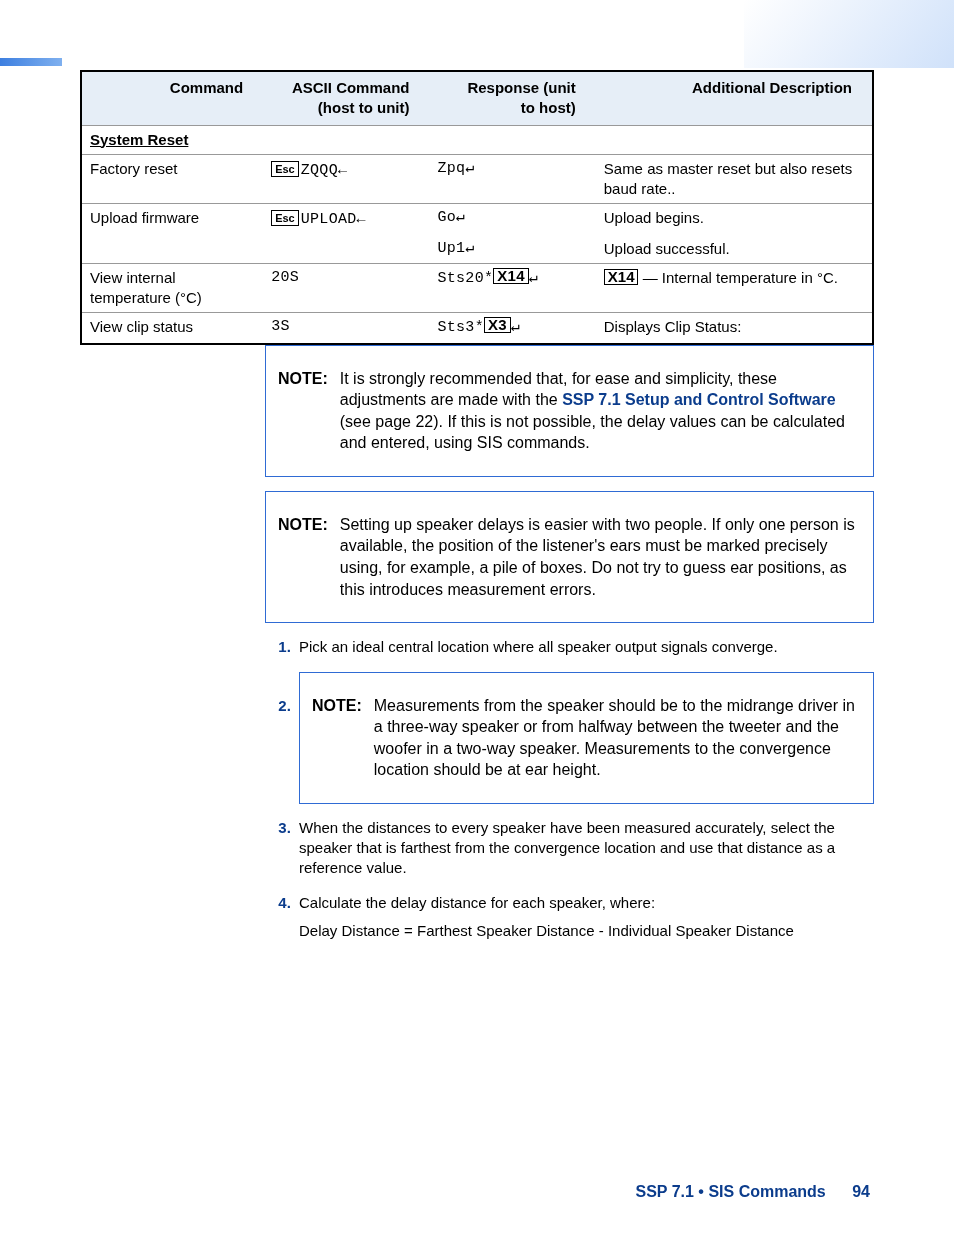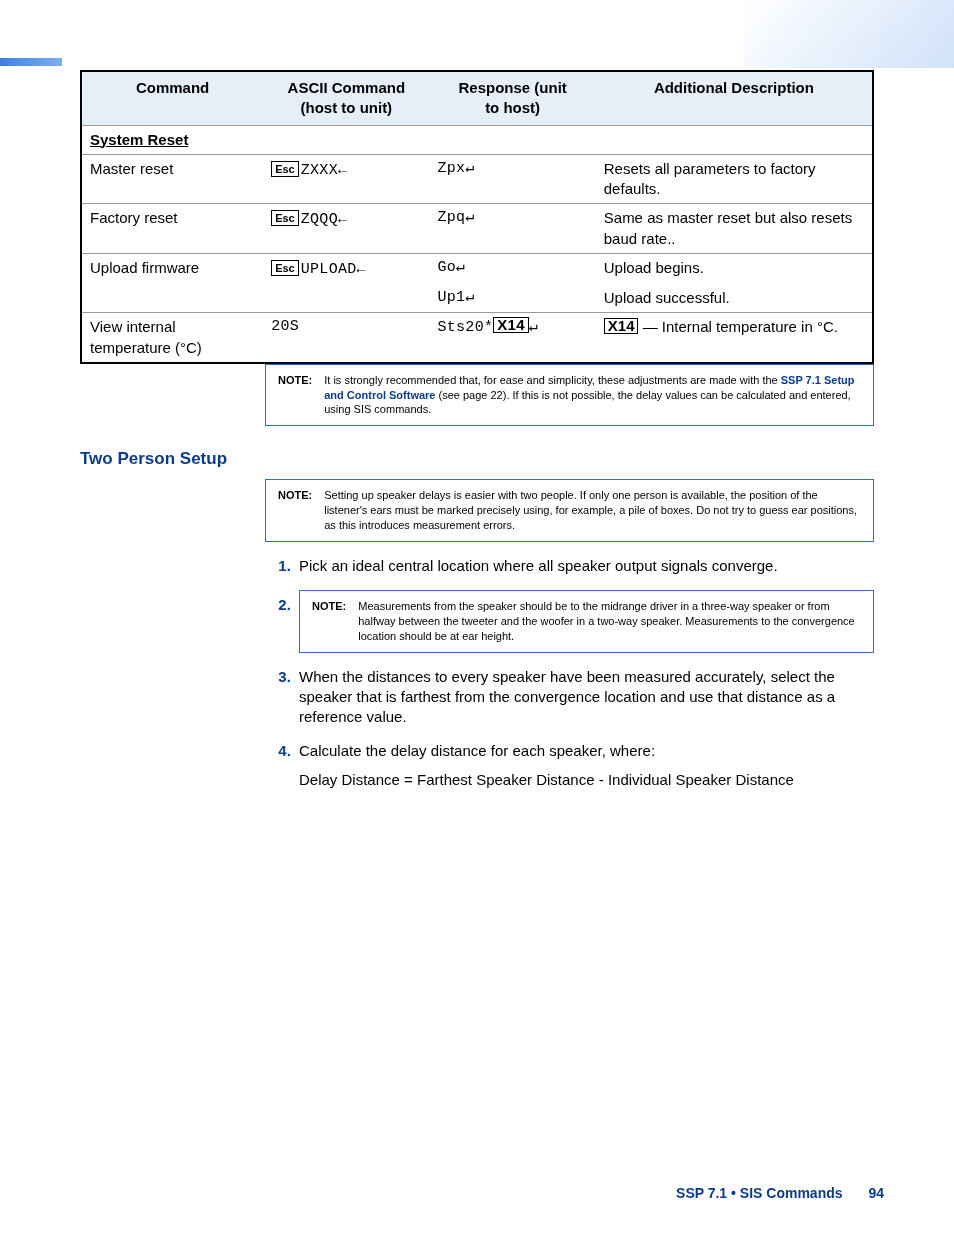--- a/index.html
+++ b/index.html
@@ -25,21 +25,21 @@
     position:absolute;right:0;top:0;width:210px;height:68px;
     background:linear-gradient(130deg, rgba(255,255,255,0) 0%, rgba(120,170,240,.35) 100%);
   }
   .content{padding:0 80px 0 80px;}
   
   table.cmd{
     width:100%;border-collapse:collapse;border:2px solid var(--border);
     font-size:15px;
   }
   table.cmd thead th{
-    background:var(--header-bg);text-align:center;font-weight:700;
+    background:var(--header-bg);text-align:right;font-weight:700;
     padding:6px 20px;border-bottom:1px solid var(--row-line);
     vertical-align:top;
   }
   table.cmd td{
     padding:4px 8px;border-bottom:1px solid var(--row-line);
     vertical-align:top;
   }
   table.cmd tr.section td{font-weight:700;text-decoration:underline;}
   table.cmd tr.noborder td{border-bottom:none;}
   .mono{font-family:"Consolas","Menlo","Courier New",monospace;letter-spacing:.3px;}
@@ -53,34 +53,34 @@
     font-weight:700;line-height:14px;vertical-align:1px;
     font-family:Arial,sans-serif;
   }
   h2.section{
     color:var(--accent);font-size:23px;font-weight:700;margin:28px 0 12px 0;
   }
   h3.sub{
     color:var(--accent);font-size:17px;font-weight:700;margin:22px 0 8px 0;
   }
   .note{
-    border:1.5px solid var(--accent-light);margin:0 0 14px 185px;padding:8px 12px;
-    display:flex;gap:12px;font-size:11px;
+    border:1.5px solid var(--accent-light);margin:0 0 14px 185px;padding:22px 12px;
+    display:flex;gap:12px;font-size:16px;
   }
   .note.inset{margin-left:210px;}
   .note .lbl{font-weight:800;white-space:nowrap;}
   .note a{color:var(--accent);font-weight:700;text-decoration:none;}
   .body-indent{margin-left:185px;}
   ol.steps{margin:12px 0 0 185px;padding-left:30px;}
   ol.steps>li{margin:0 0 14px 0;padding-left:4px;}
   ol.steps>li::marker{color:var(--accent);font-weight:700;}
   ol.steps .eqn{margin-top:8px;}
   .footer{
-    position:absolute;left:80px;right:70px;bottom:32px;
-    text-align:right;font-size:14px;
+    position:absolute;left:80px;right:84px;bottom:32px;
+    text-align:right;font-size:16px;
   }
   .footer .title{color:var(--accent);font-weight:700;}
   .footer .page{color:var(--accent);font-weight:700;margin-left:22px;}
 </style>
 </head>
 <body>
 
 <div class="top-strip-wrap">
   <div class="top-strip"></div>
   <div class="top-fade"></div>
@@ -101,28 +101,20 @@
         <th>ASCII Command (host to unit)</th>
         <th>Response (unit to host)</th>
         <th>Additional Description</th>
       </tr>
     </thead>
     <tbody>
       <tr class="section">
         <td colspan="4">System Reset</td>
       </tr>
       <tr>
-        <td>Master reset</td>
-        <td>
-          <span class="esc">Esc</span><span class="mono"><span>Z</span><span>XXX</span><span>←</span></span>
-        </td>
-        <td class="mono"><span>Zpx</span><span>↵</span></td>
-        <td>Resets all parameters to factory defaults.</td>
-      </tr>
-      <tr>
         <td>Factory reset</td>
         <td>
           <span class="esc">Esc</span><span class="mono"><span>Z</span><span>QQQ</span><span>←</span></span>
         </td>
         <td class="mono"><span>Zpq</span><span>↵</span></td>
         <td>Same as master reset but also resets baud rate..</td>
       </tr>
       <tr class="noborder">
         <td>Upload firmware</td>
         <td>
@@ -136,33 +128,38 @@
         <td></td>
         <td class="mono"><span>Up1</span><span>↵</span></td>
         <td>Upload successful.</td>
       </tr>
       <tr>
         <td>View internal temperature (°C)</td>
         <td class="mono">20S</td>
         <td class="mono"><span>Sts20*</span><span class="xbadge">X14</span><span>↵</span></td>
         <td><span class="xbadge">X14</span><span> — Internal temperature in °C.</span></td>
       </tr>
+      <tr class="noborder">
+        <td>View clip status</td>
+        <td class="mono">3S</td>
+        <td class="mono"><span>Sts3*</span><span class="xbadge">X3</span><span>↵</span></td>
+        <td>Displays Clip Status:</td>
+      </tr>
     </tbody>
   </table>
 
 
   <div class="note">
     <div class="lbl">NOTE:</div>
     <div>
       <span>It is strongly recommended that, for ease and simplicity, these adjustments are made with the </span><a href="#">SSP 7.1 Setup and Control Software</a><span> (see page 22). If this is not possible, the delay values can be calculated and entered, using SIS commands.</span>
     </div>
   </div>
 
 
-  <h3 class="sub">Two Person Setup</h3>
 
   <div class="note">
     <div class="lbl">NOTE:</div>
     <div>Setting up speaker delays is easier with two people. If only one person is available, the position of the listener's ears must be marked precisely using, for example, a pile of boxes. Do not try to guess ear positions, as this introduces measurement errors.</div>
   </div>
 
   <ol class="steps">
     <li><span>Pick an ideal central location where all speaker output signals converge.</span></li>
     <li>
       <div class="note inset" style="margin:12px 0 0 0;">

